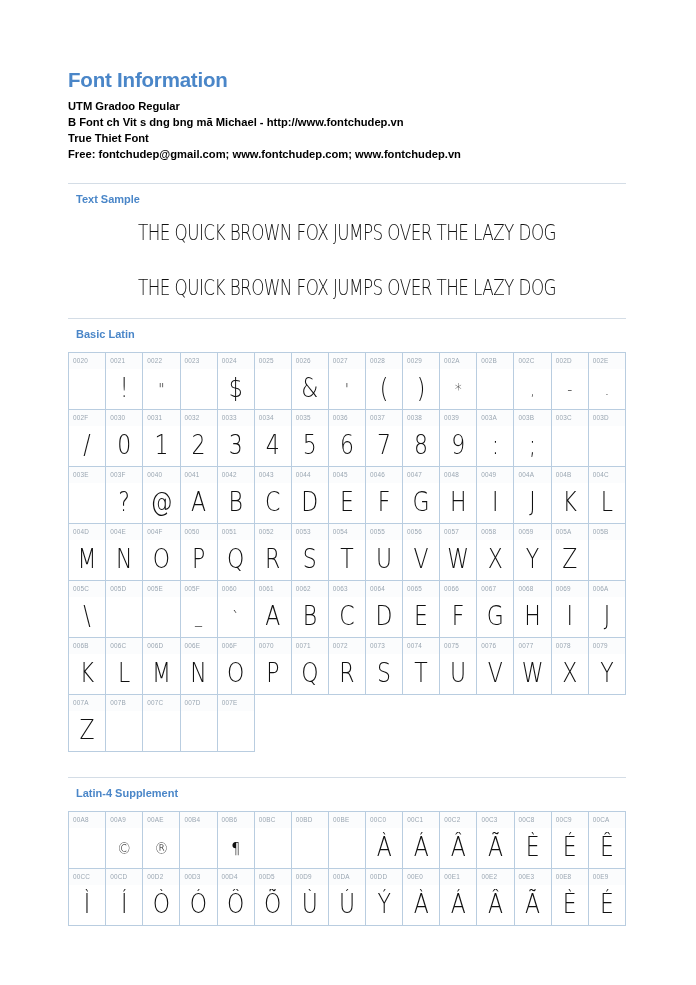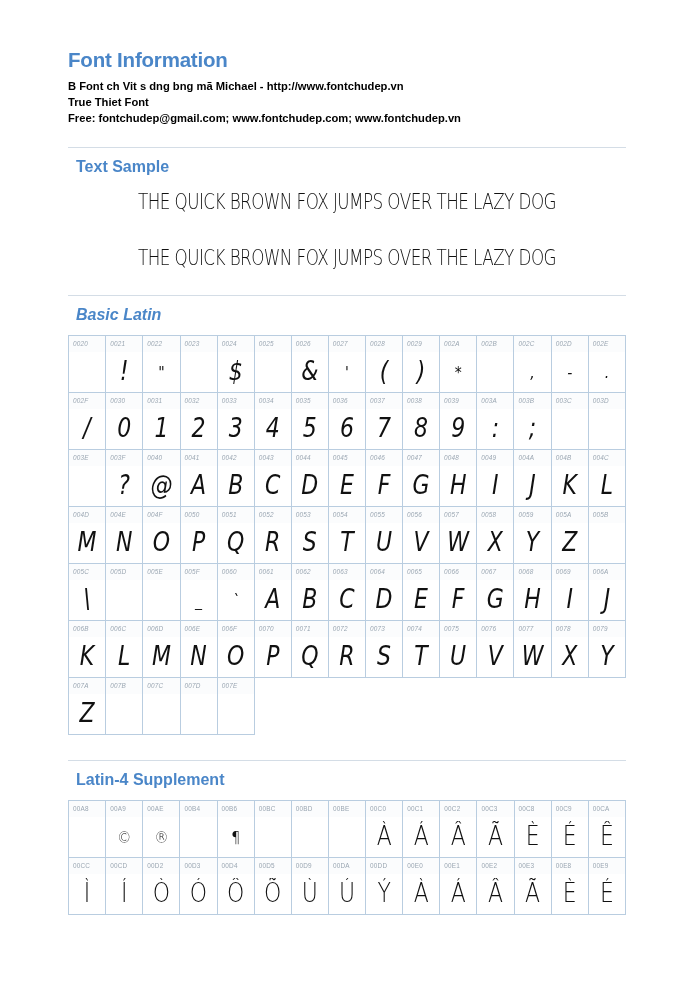--- a/index.html
+++ b/index.html
@@ -18,21 +18,21 @@
   .page {
     position: absolute;
     left: 0; top: 0;
     width: 696px;
     height: 985px;
     background: #ffffff;
   }
   .content {
     position: absolute;
     left: 68px;
-    top: 48px;
+    top: 68px;
     width: 558px;
   }
 
   
   .doc-title {
     font-size: 20.5px;
     font-weight: bold;
     color: #4a86c8;
     letter-spacing: -0.2px;
     margin: 0 0 5px 0;
@@ -55,21 +55,21 @@
   .section {
     margin-top: 0;
   }
   .rule {
     height: 1px;
     background: #d4dde6;
     width: 558px;
     margin: 0;
   }
   .section-title {
-    font-size: 16px;
+    font-size: 11px;
     font-weight: bold;
     color: #4a86c8;
     margin: 0;
     padding: 9px 0 0 8px;
     line-height: 1.2;
   }
 
   
   .sample-block {
     padding-top: 10px;
@@ -140,36 +140,37 @@
 </style>
 </head>
 <body>
 
 <div class="page">
   <div class="content">
 
     <div>
       <h1 class="doc-title">Font Information</h1>
       <ul class="meta-list">
+        <li class="meta-line">UTM Gradoo Regular</li>
         <li class="meta-line">B Font ch Vit s dng bng mã Michael - http://www.fontchudep.vn</li>
         <li class="meta-line">True Thiet Font</li>
         <li class="meta-line">Free: fontchudep@gmail.com; www.fontchudep.com; www.fontchudep.vn</li>
       </ul>
     </div>
 
     <div class="section" style="margin-top:21px;">
       <div class="rule"></div>
       <div class="section-title">Text Sample</div>
       <div class="sample-block">
         <div class="sample-line first">THE QUICK BROWN FOX JUMPS OVER THE LAZY DOG</div>
         <div class="sample-line second">THE QUICK BROWN FOX JUMPS OVER THE LAZY DOG</div>
       </div>
     </div>
 
-    <div class="section" style="margin-top:27px;font-style:italic;">
+    <div class="section" style="margin-top:20px;">
       <div class="rule"></div>
       <div class="section-title">Basic Latin</div>
       <table class="glyph-table" id="basic-latin-table">
         <tbody>
             <tr>
               <td>
                 <div class="cell-code">0020</div>
                 <div class="cell-glyph"></div>
               </td>
               <td>

